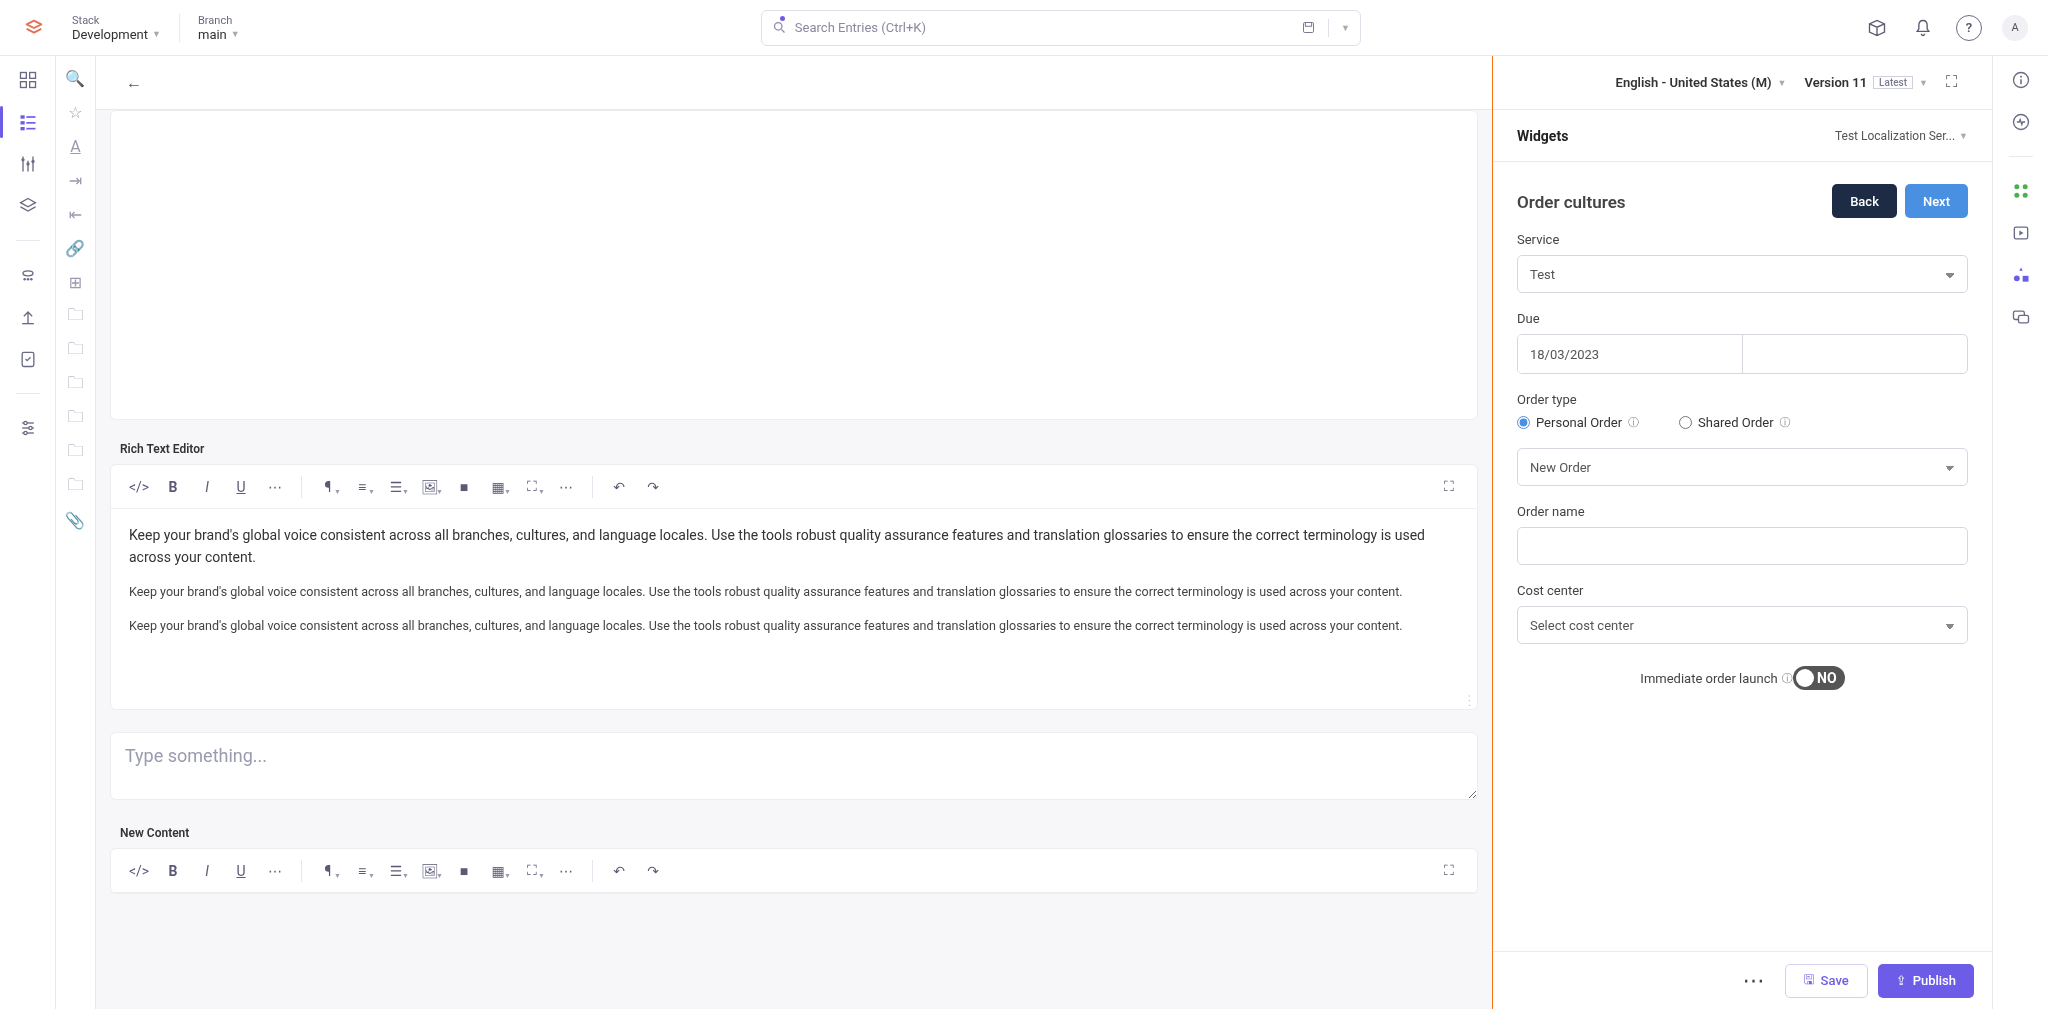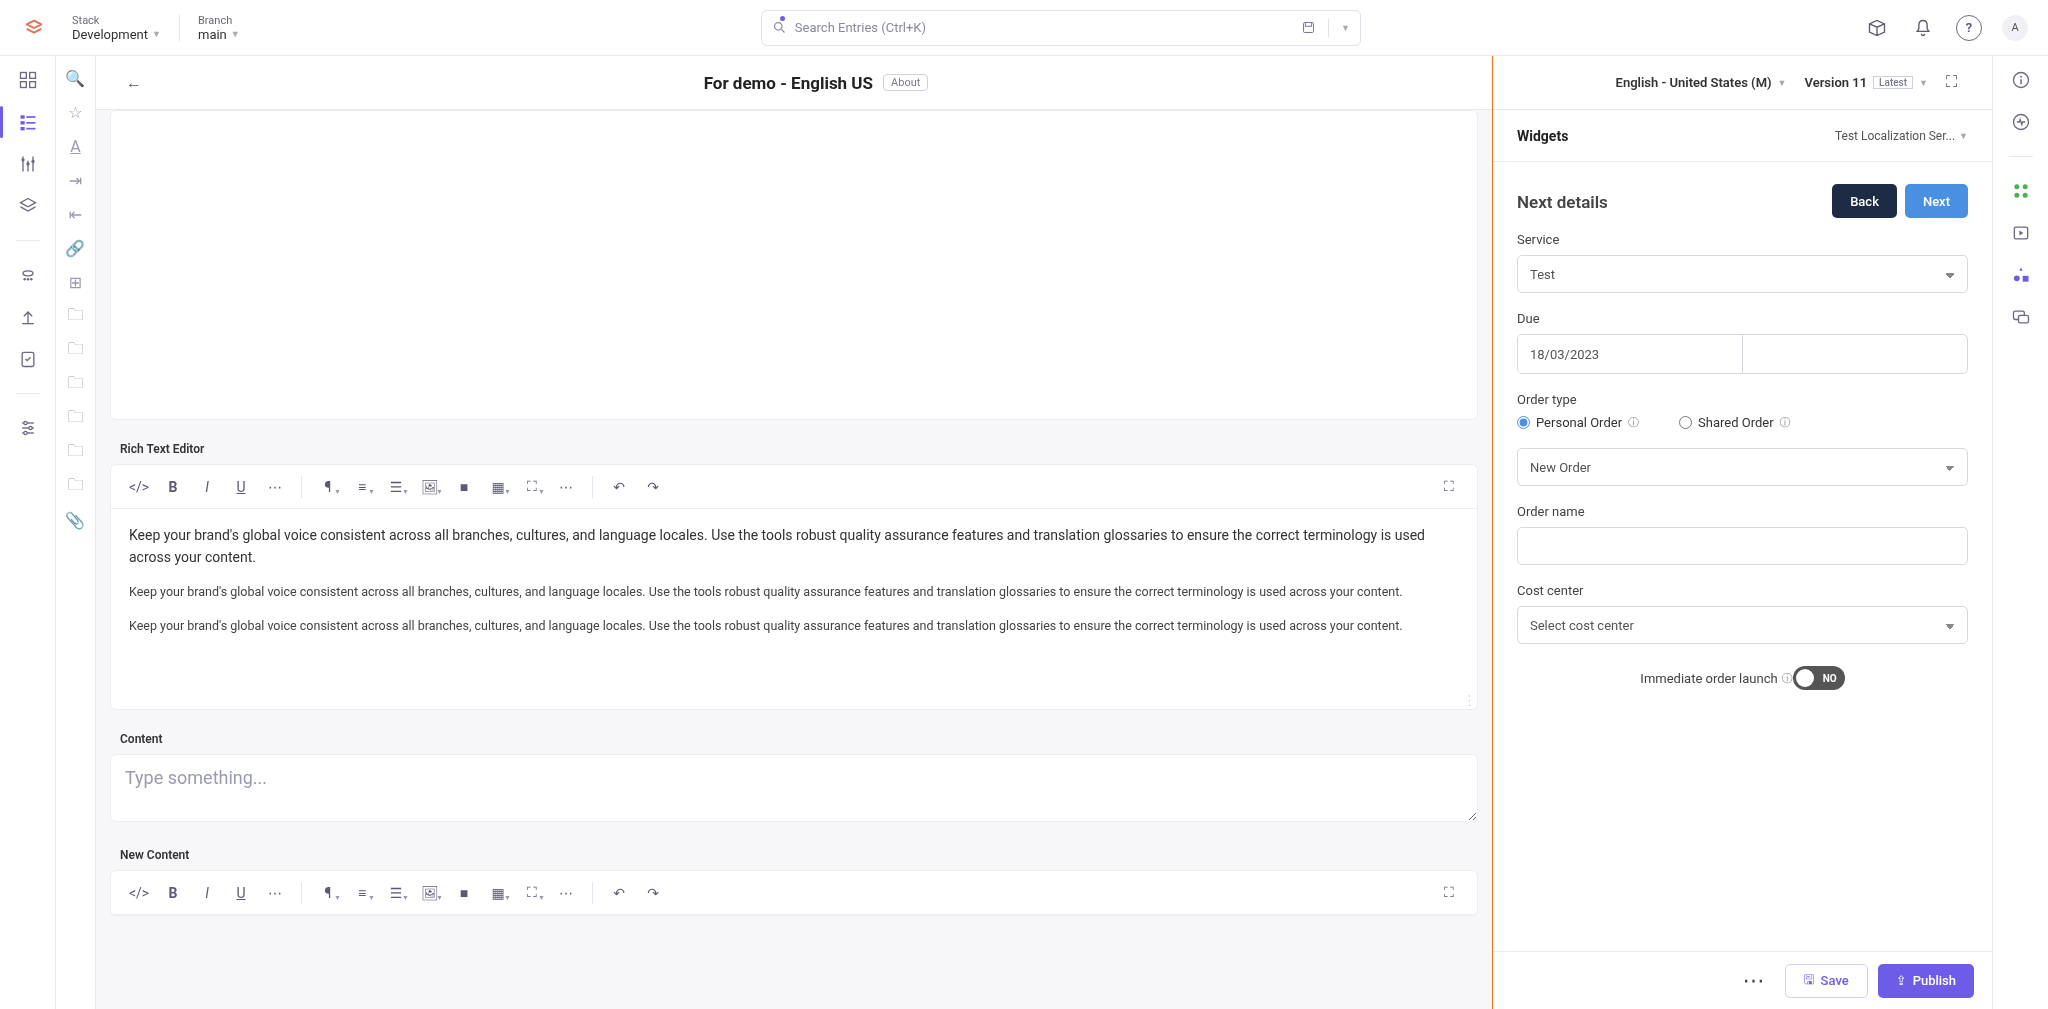--- a/index.html
+++ b/index.html
@@ -93,21 +93,21 @@
     .due-row input { height: 38px; border: none; padding: 0 12px; font-size: 13px; color: #555; outline: none; }
     .due-row input:first-child { border-right: 1px solid #d7d7e0; }
     .radio-row { display: flex; gap: 40px; margin-bottom: 18px; }
     .radio-item { display: flex; align-items: center; gap: 6px; font-size: 13px; color: #333; cursor: pointer; }
     .radio-item input { accent-color: #4a90e2; }
 
     .toggle-row { display: flex; align-items: center; justify-content: center; margin-top: 4px; }
     .toggle-label { font-size: 13px; color: #444; display: flex; align-items: center; gap: 4px; }
     .toggle { width: 52px; height: 24px; background: #555; border-radius: 12px; position: relative; cursor: pointer; display: flex; align-items: center; }
     .toggle-knob { width: 18px; height: 18px; background: #fff; border-radius: 50%; position: absolute; left: 3px; }
-    .toggle-text { position: absolute; right: 8px; color: #fff; font-size: 10px; font-weight: 700; }
+    .toggle-text { position: absolute; right: 8px; color: #fff; font-size: 14px; font-weight: 700; }
 
     
     .bottom-bar { height: 58px; border-top: 1px solid #eceaf0; display: flex; align-items: center; justify-content: flex-end; gap: 10px; padding: 0 18px; }
     .more-dots { font-size: 22px; color: #444; cursor: pointer; padding: 0 8px; letter-spacing: 2px;}
     .btn-outline { background: #fff; color: #6c5ce7; border: 1px solid #d5d0f0; }
     .btn-publish { background: #6c5ce7; color: #fff; }
     .btn-icon-inline { display: inline-flex; align-items: center; gap: 6px; }
     
     .left-rail .rail-icon.active::before { content: ""; position: absolute; left: -16px; top: -4px; width: 3px; height: 32px; background: #6c5ce7; border-radius: 2px; }
   </style>
@@ -260,24 +260,20 @@
       <span class="mini-icon">🗀</span>
       <span class="mini-icon">🗀</span>
       <span class="mini-icon">🗀</span>
       <span class="mini-icon">🗀</span>
       <span class="mini-icon">📎</span>
     </div>
 
     <div class="content-col">
       <div class="content-subheader">
         <span class="back-btn">←</span>
-        <div class="page-title-wrap">
-          <span class="page-title">For demo - English US</span>
-          <span class="badge-about">About</span>
-        </div>
       </div>
       <div class="scroll-body">
         <div class="blank-block"></div>
 
         <div class="field-group">
           <div class="field-label">Rich Text Editor</div>
           <div class="rte-wrap">
             <div class="rte-toolbar">
               <span class="rte-btn">&lt;/&gt;</span>
               <span class="rte-btn">
@@ -308,21 +304,20 @@
             <div class="rte-body">
               <p>Keep your brand's global voice consistent across all branches, cultures, and language locales. Use the tools robust quality assurance features and translation glossaries to ensure the correct terminology is used across your content.</p>
               <p class="small">Keep your brand's global voice consistent across all branches, cultures, and language locales. Use the tools robust quality assurance features and translation glossaries to ensure the correct terminology is used across your content.</p>
               <p class="small">Keep your brand's global voice consistent across all branches, cultures, and language locales. Use the tools robust quality assurance features and translation glossaries to ensure the correct terminology is used across your content.</p>
             </div>
             <span class="resize-handle">⋰</span>
           </div>
         </div>
 
         <div class="field-group">
-          <div class="field-label">Content</div>
           <textarea class="textarea-plain" placeholder="Type something..." style=""></textarea>
         </div>
 
         <div class="field-group">
           <div class="field-label">New Content</div>
           <div class="rte-wrap">
             <div class="rte-toolbar">
               <span class="rte-btn">&lt;/&gt;</span>
               <span class="rte-btn">
                   <b>B</b>
@@ -374,21 +369,21 @@
           <span class="widgets-selector">
               <span>Test Localization Ser...</span> 
               <span class="chev">▼</span>
             </span>
         </div>
         <div class="widgets-body">
           <div class="widgets-toprow">
             <button class="btn btn-dark">Back</button>
             <button class="btn btn-primary">Next</button>
           </div>
-          <div class="panel-section-title">Next details</div>
+          <div class="panel-section-title">Order cultures</div>
 
           <div class="form-label">Service</div>
           <select class="form-select"><option>Test</option></select>
 
           <div class="form-label">Due</div>
           <div class="due-row">
             <input type="text" style="background-image: none;" value="18/03/2023">
           </div>
 
           <div class="form-label">Order type</div>

